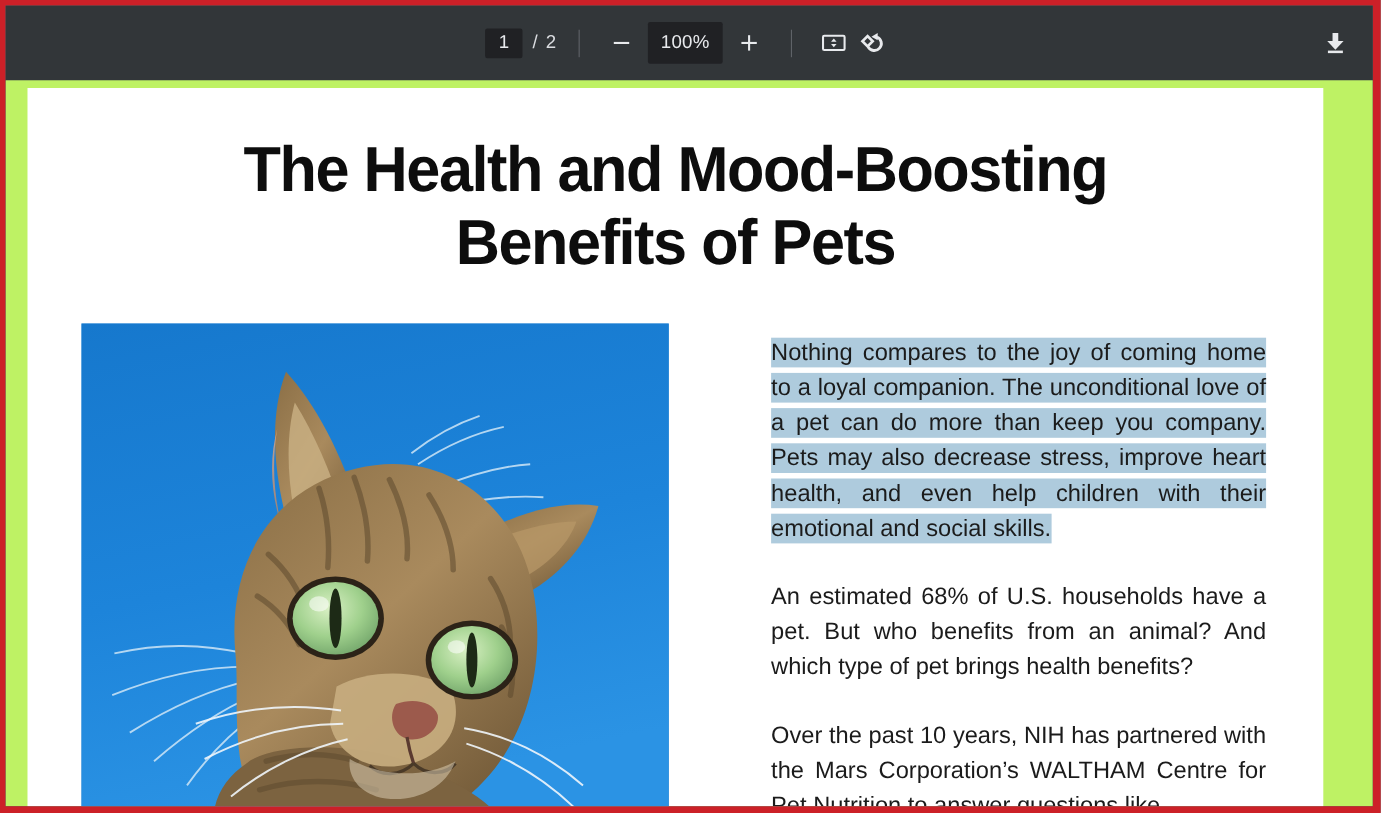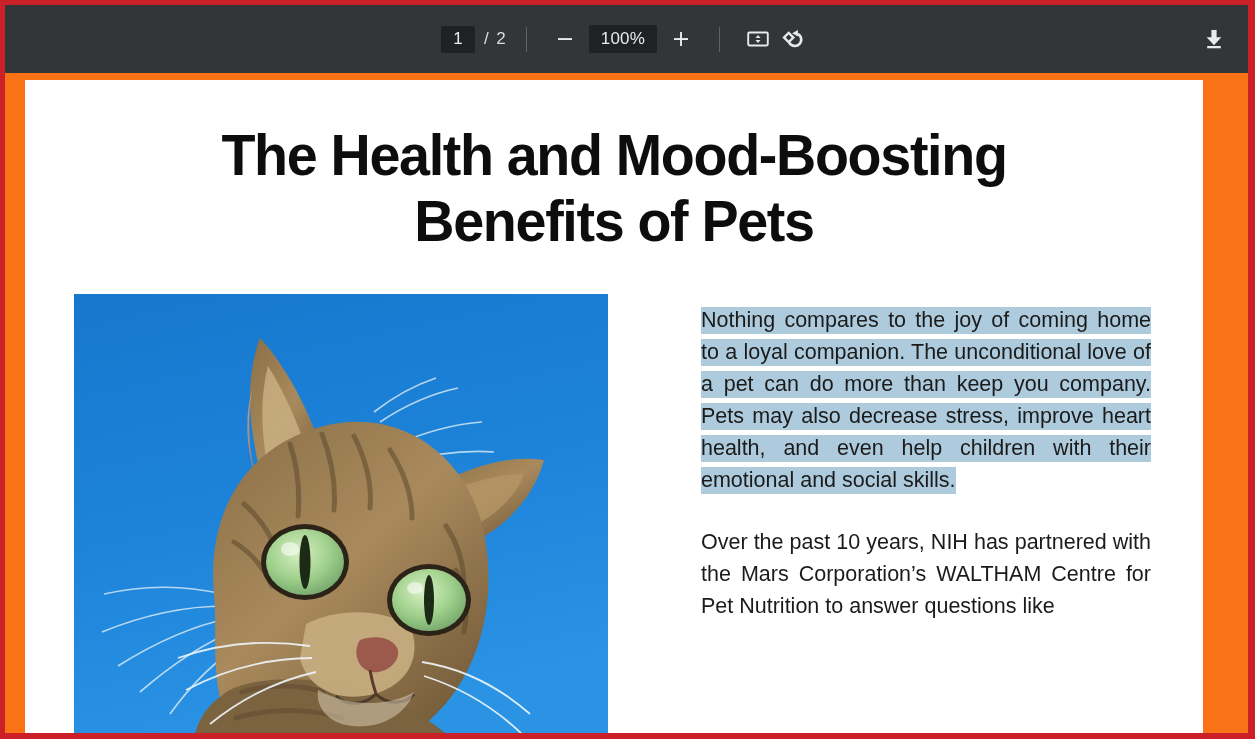--- a/index.html
+++ b/index.html
@@ -81,21 +81,21 @@
     background: none; border: none; cursor: pointer;
     color: #e8eaed;
     border-radius: 3px;
   }
   .tbtn svg { display: block; }
 
   .zoombox {
     background: #202124;
     color: #e8eaed;
     font-size: 17px;
-    height: 28px;
+    height: 38px;
     min-width: 68px;
     display: flex;
     align-items: center;
     justify-content: center;
     border-radius: 2px;
     margin: 0 6px;
     letter-spacing: .2px;
   }
 
   #tool-right {
@@ -103,21 +103,21 @@
     right: 16px;
     display: flex;
     align-items: center;
     height: 100%;
   }
 
   
   #viewer {
     position: relative;
     height: calc(739px - 5px - 6px - 68px);
-    background: #f97316;
+    background: #bef264;
     overflow: hidden;
   }
 
   #page {
     position: absolute;
     left: 20px;
     top: 7px;
     width: 1178px;
     height: 700px;
     background: #ffffff;
@@ -346,20 +346,21 @@
               <path d="M348 368 C 386 374 424 392 456 420"></path>
               <path d="M350 382 C 388 394 424 416 452 444"></path>
             </g>
           </svg>
         </div>
 
         <div id="textcol">
 
           <p class="para highlight"><span>Nothing compares to the joy of coming home to a loyal companion. The unconditional love of a pet can do more than keep you company. Pets may also decrease stress, improve heart health, and even help children with their emotional and social skills.</span></p>
 
+          <p class="para">An estimated 68% of U.S. households have a pet. But who benefits from an animal? And which type of pet brings health benefits?</p>
 
           <p class="para">Over the past 10 years, NIH has partnered with the Mars Corporation’s WALTHAM Centre for Pet Nutrition to answer questions like</p>
 
         </div>
 
       </div>
     </div>
   </div>
 </div>
 

